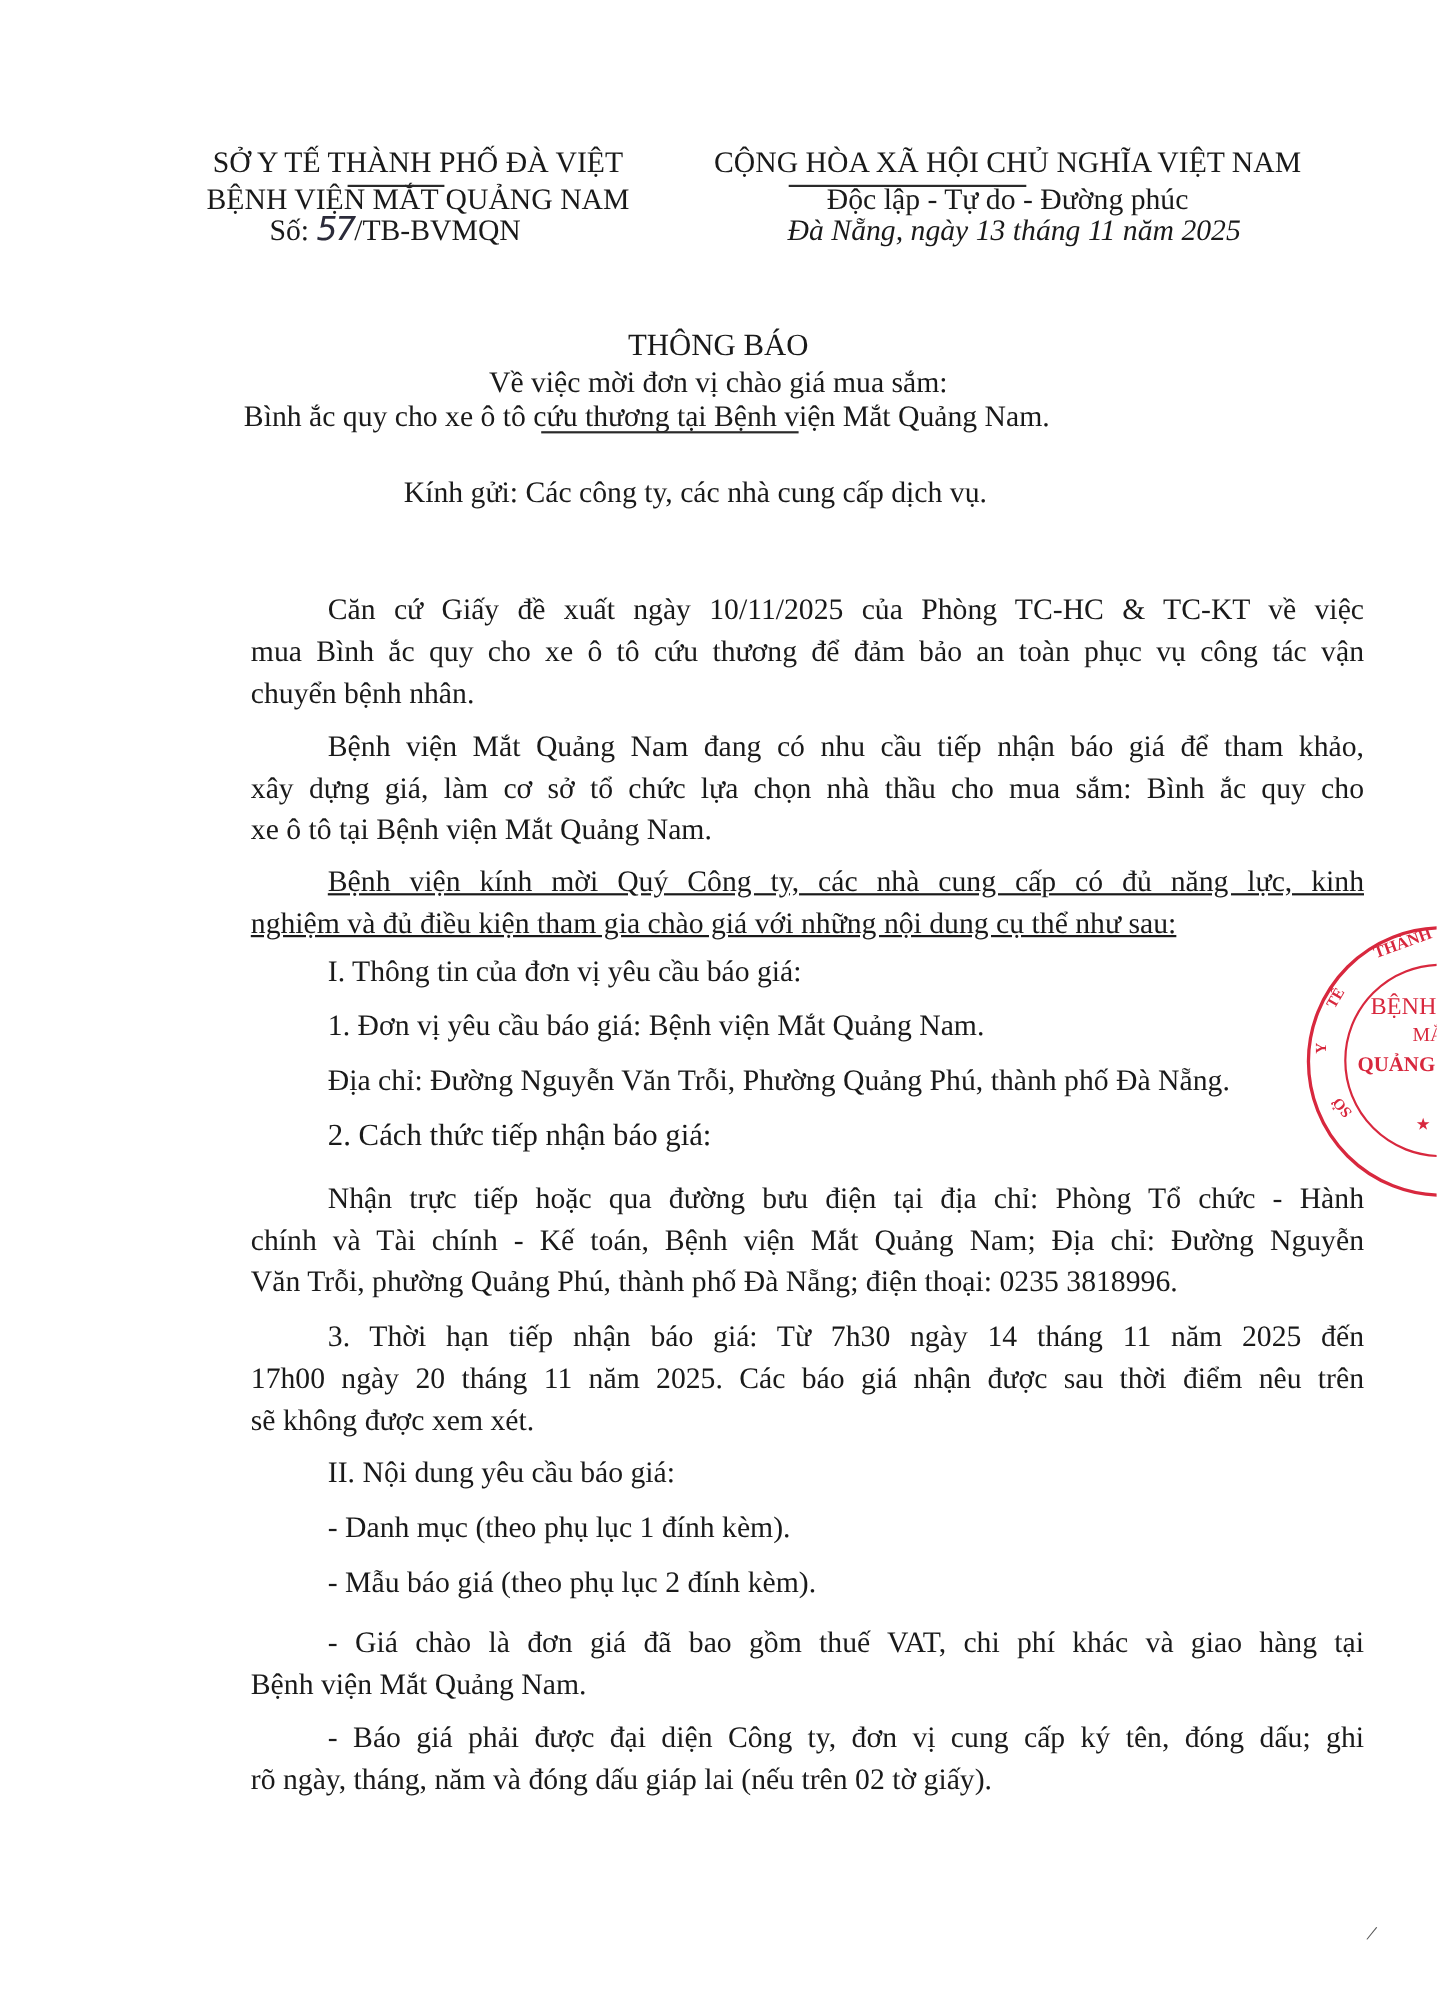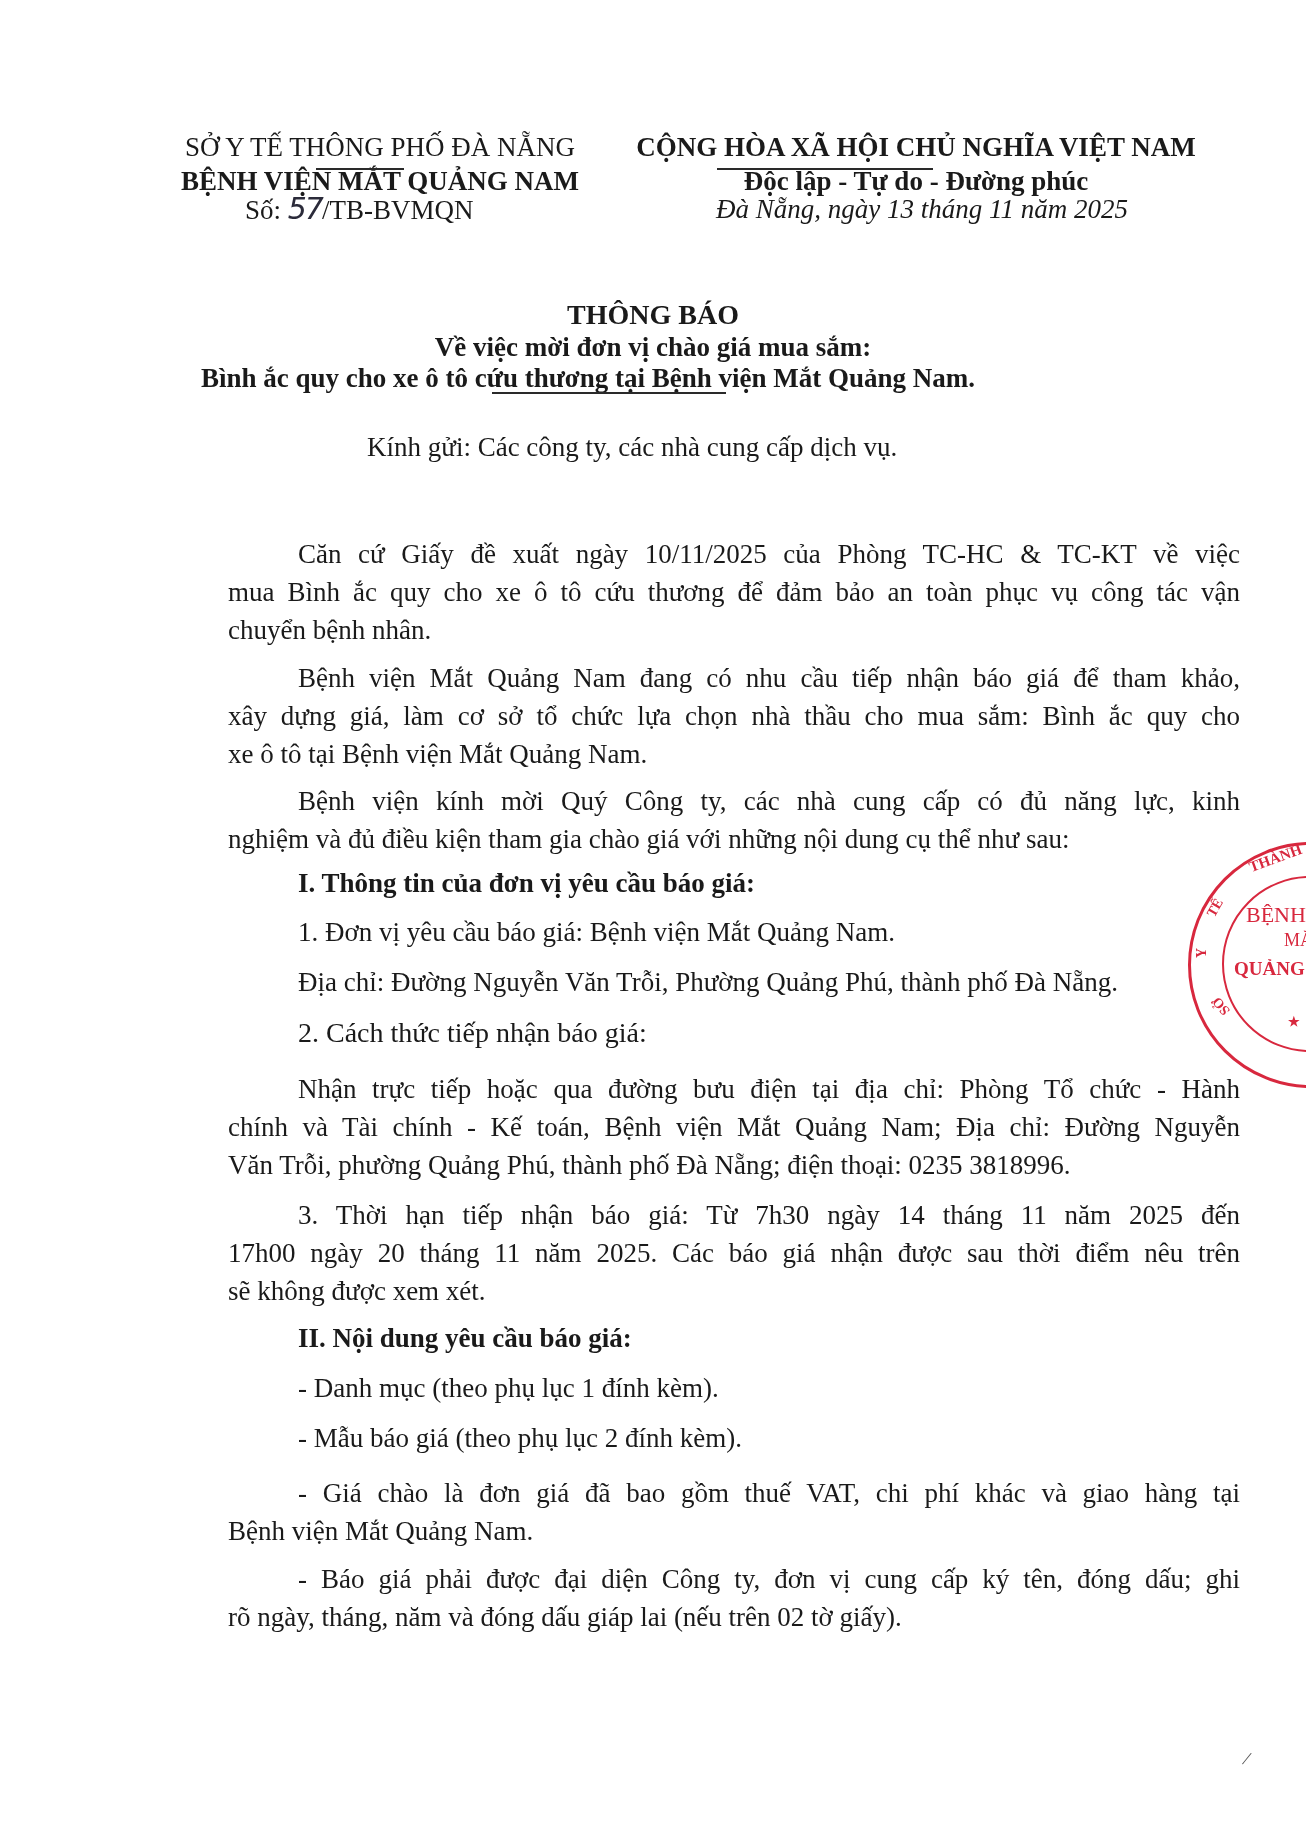--- a/index.html
+++ b/index.html
@@ -3,21 +3,21 @@
   <meta charset="utf-8">
   <style>
     html, body { margin: 0; padding: 0; background: #ffffff; }
     body {
       width: 1306px; height: 1831px; position: relative; overflow: hidden;
       font-family: "Liberation Serif", "DejaVu Serif", serif;
       color: #1a1a1a;
     }
     .abs { position: absolute; white-space: nowrap; }
     .hdr { font-size: 27px; line-height: 34px; }
-    .bold { font-weight: bold; }
+    .bold { font-weight: normal; }
     .center { text-align: center; }
     .ul { position: absolute; height: 2px; background: #2a2a2a; }
 
     
     #hdr-left { left: 160px; top: 130px; width: 440px; }
     #hdr-right { left: 606px; top: 130px; width: 620px; }
 
     .para { position: absolute; left: 228px; width: 1012px; font-size: 27px; line-height: 38px; text-align: justify; }
     .para .ln { display: block; white-space: nowrap; text-align-last: justify; }
     .para .ln.last { text-align-last: left; }
@@ -30,21 +30,21 @@
       position: absolute; left: 1222px; top: 876px; width: 172px; height: 172px;
       border-radius: 50%; border: 2px solid #d8283e;
     }
     .stamp-txt { position: absolute; color: #d8283e; font-family: "Liberation Serif", serif; font-weight: bold; }
     #mark { position: absolute; left: 1244px; top: 1747px; color: #555; font-size: 20px; transform: rotate(20deg); }
   </style>
 </head>
 <body>
 
 <div id="hdr-left" class="abs">
-  <div class="hdr center">SỞ Y TẾ THÔNG PHỐ ĐÀ NẴNG</div>
+  <div class="hdr center">SỞ Y TẾ THÀNH PHỐ ĐÀ VIỆT</div>
   <div class="hdr center bold">BỆNH VIỆN MẮT QUẢNG NAM</div>
 </div>
 <div class="ul" style="left:316px; top:168px; width:88px;"></div>
 
 <div class="abs hdr" style="left:245px; top:192px;">
   <span>Số:</span>
   <span style="font-family:'DejaVu Sans',sans-serif; font-style:italic; font-size:30px; color:#2b2b3a; letter-spacing:-2px;">57</span><span>/TB-BVMQN</span>
 </div>
 
 <div id="hdr-right" class="abs">
@@ -67,21 +67,21 @@
   <span class="ln">mua Bình ắc quy cho xe ô tô cứu thương để đảm bảo an toàn phục vụ công tác vận</span>
   <span class="ln last">chuyển bệnh nhân.</span>
 </div>
 
 <div class="para" style="top:659px;">
   <span class="ln" style="padding-left:70px;">Bệnh viện Mắt Quảng Nam đang có nhu cầu tiếp nhận báo giá để tham khảo,</span>
   <span class="ln">xây dựng giá, làm cơ sở tổ chức lựa chọn nhà thầu cho mua sắm: Bình ắc quy cho</span>
   <span class="ln last">xe ô tô tại Bệnh viện Mắt Quảng Nam.</span>
 </div>
 
-<div class="para" style="top:782px;">
+<div class="para" style="top:782px;text-decoration:underline;">
   <span class="ln" style="padding-left:70px;">Bệnh viện kính mời Quý Công ty, các nhà cung cấp có đủ năng lực, kinh</span>
   <span class="ln last">nghiệm và đủ điều kiện tham gia chào giá với những nội dung cụ thể như sau:</span>
 </div>
 
 <div class="abs bold" style="left:298px; top:868px; font-size:27px;">I. Thông tin của đơn vị yêu cầu báo giá:</div>
 <div class="abs" style="left:298px; top:917px; font-size:27px;">1. Đơn vị yêu cầu báo giá: Bệnh viện Mắt Quảng Nam.</div>
 <div class="abs" style="left:298px; top:967px; font-size:27px;">Địa chỉ: Đường Nguyễn Văn Trỗi, Phường Quảng Phú, thành phố Đà Nẵng.</div>
 <div class="abs" style="left:298px; top:1017px; font-size:28px;">2. Cách thức tiếp nhận báo giá:</div>
 
 <div class="para" style="top:1070px; left:228px;">

